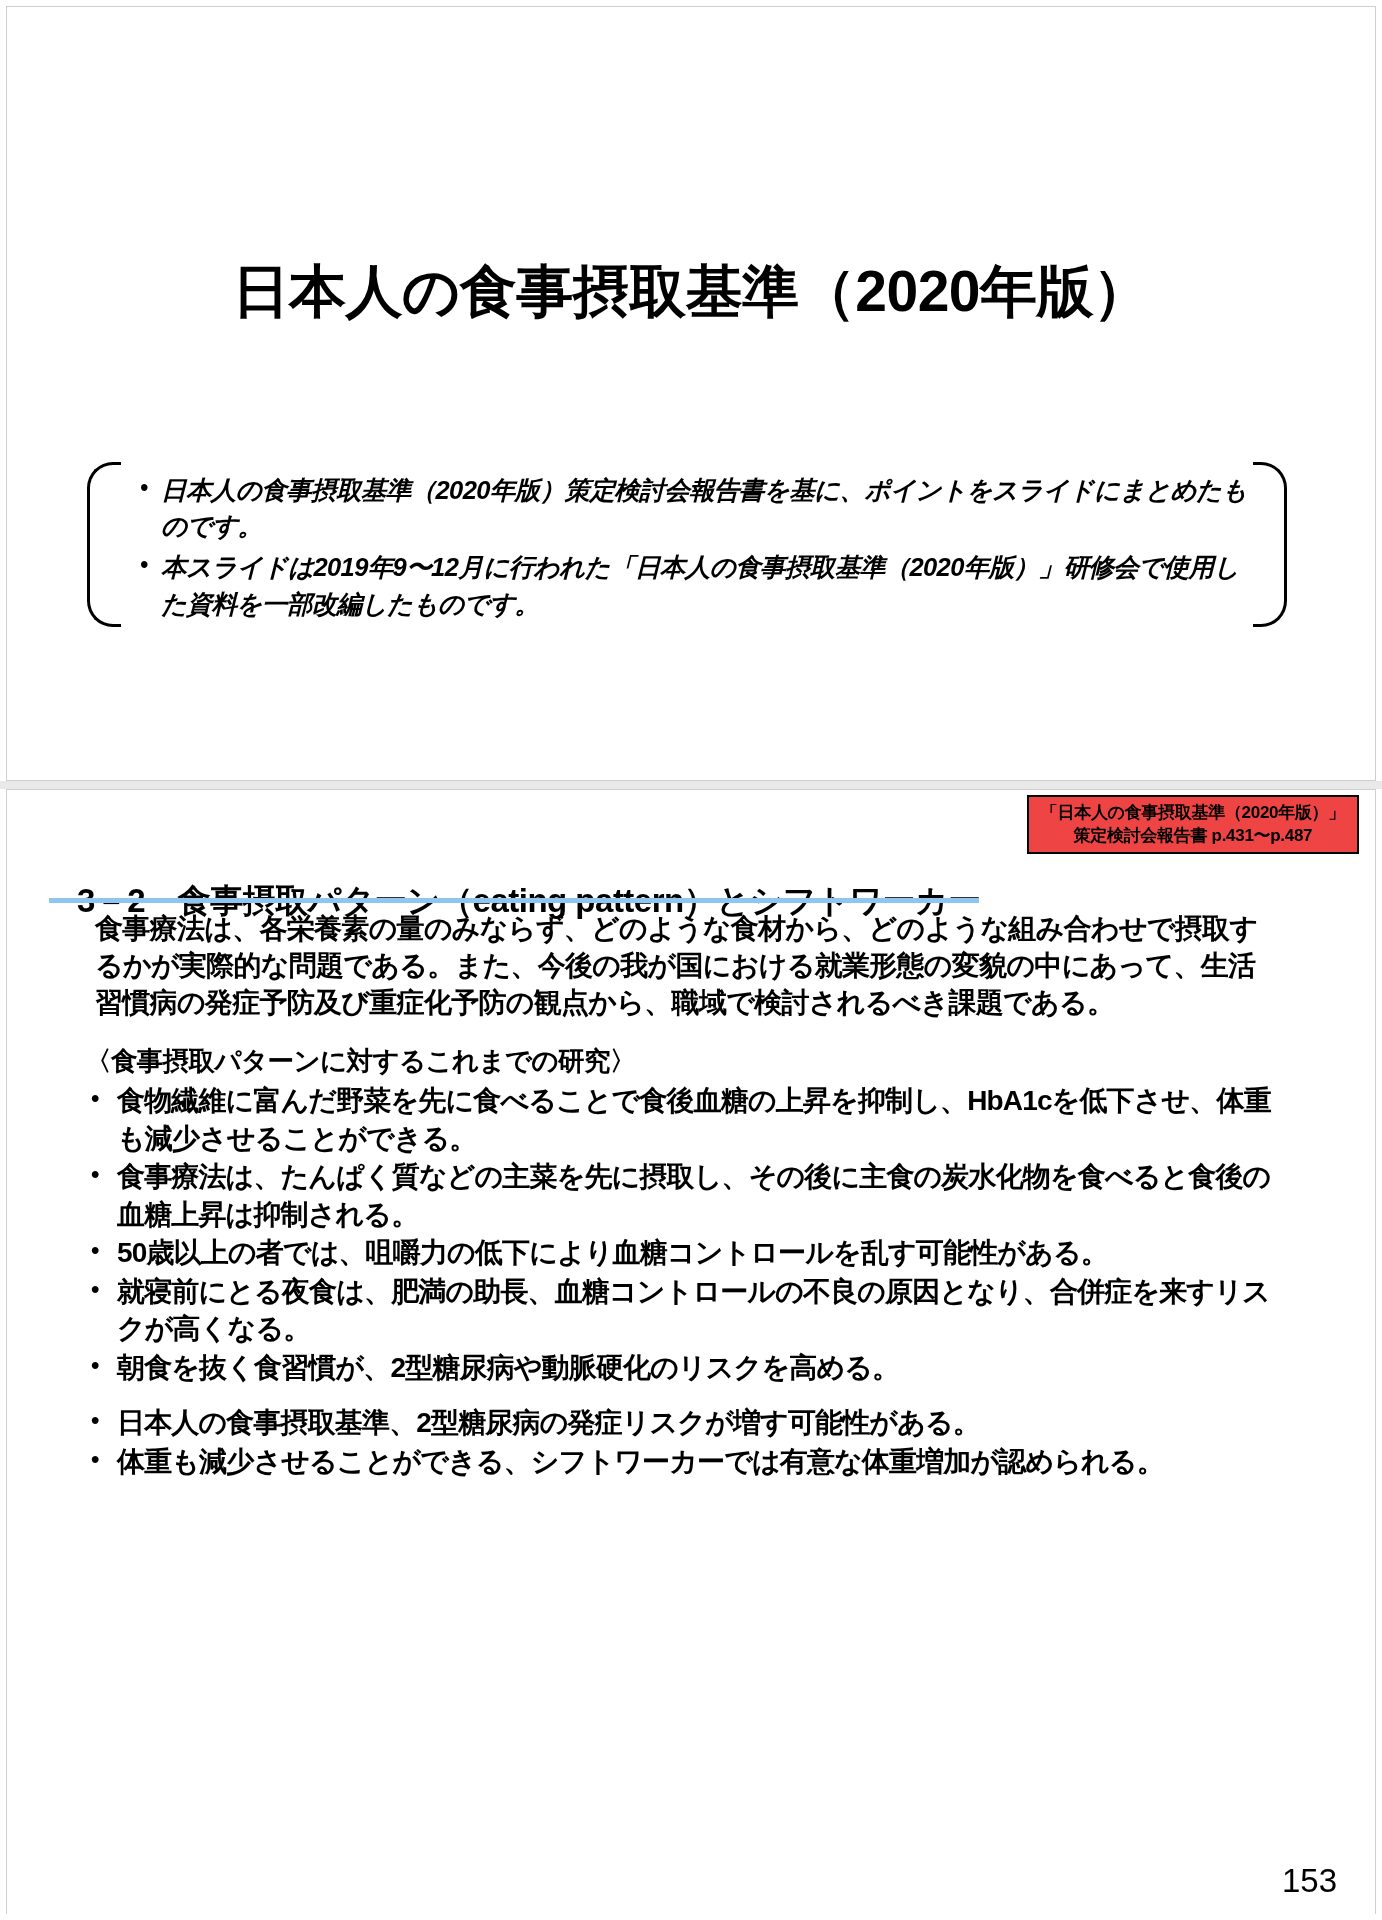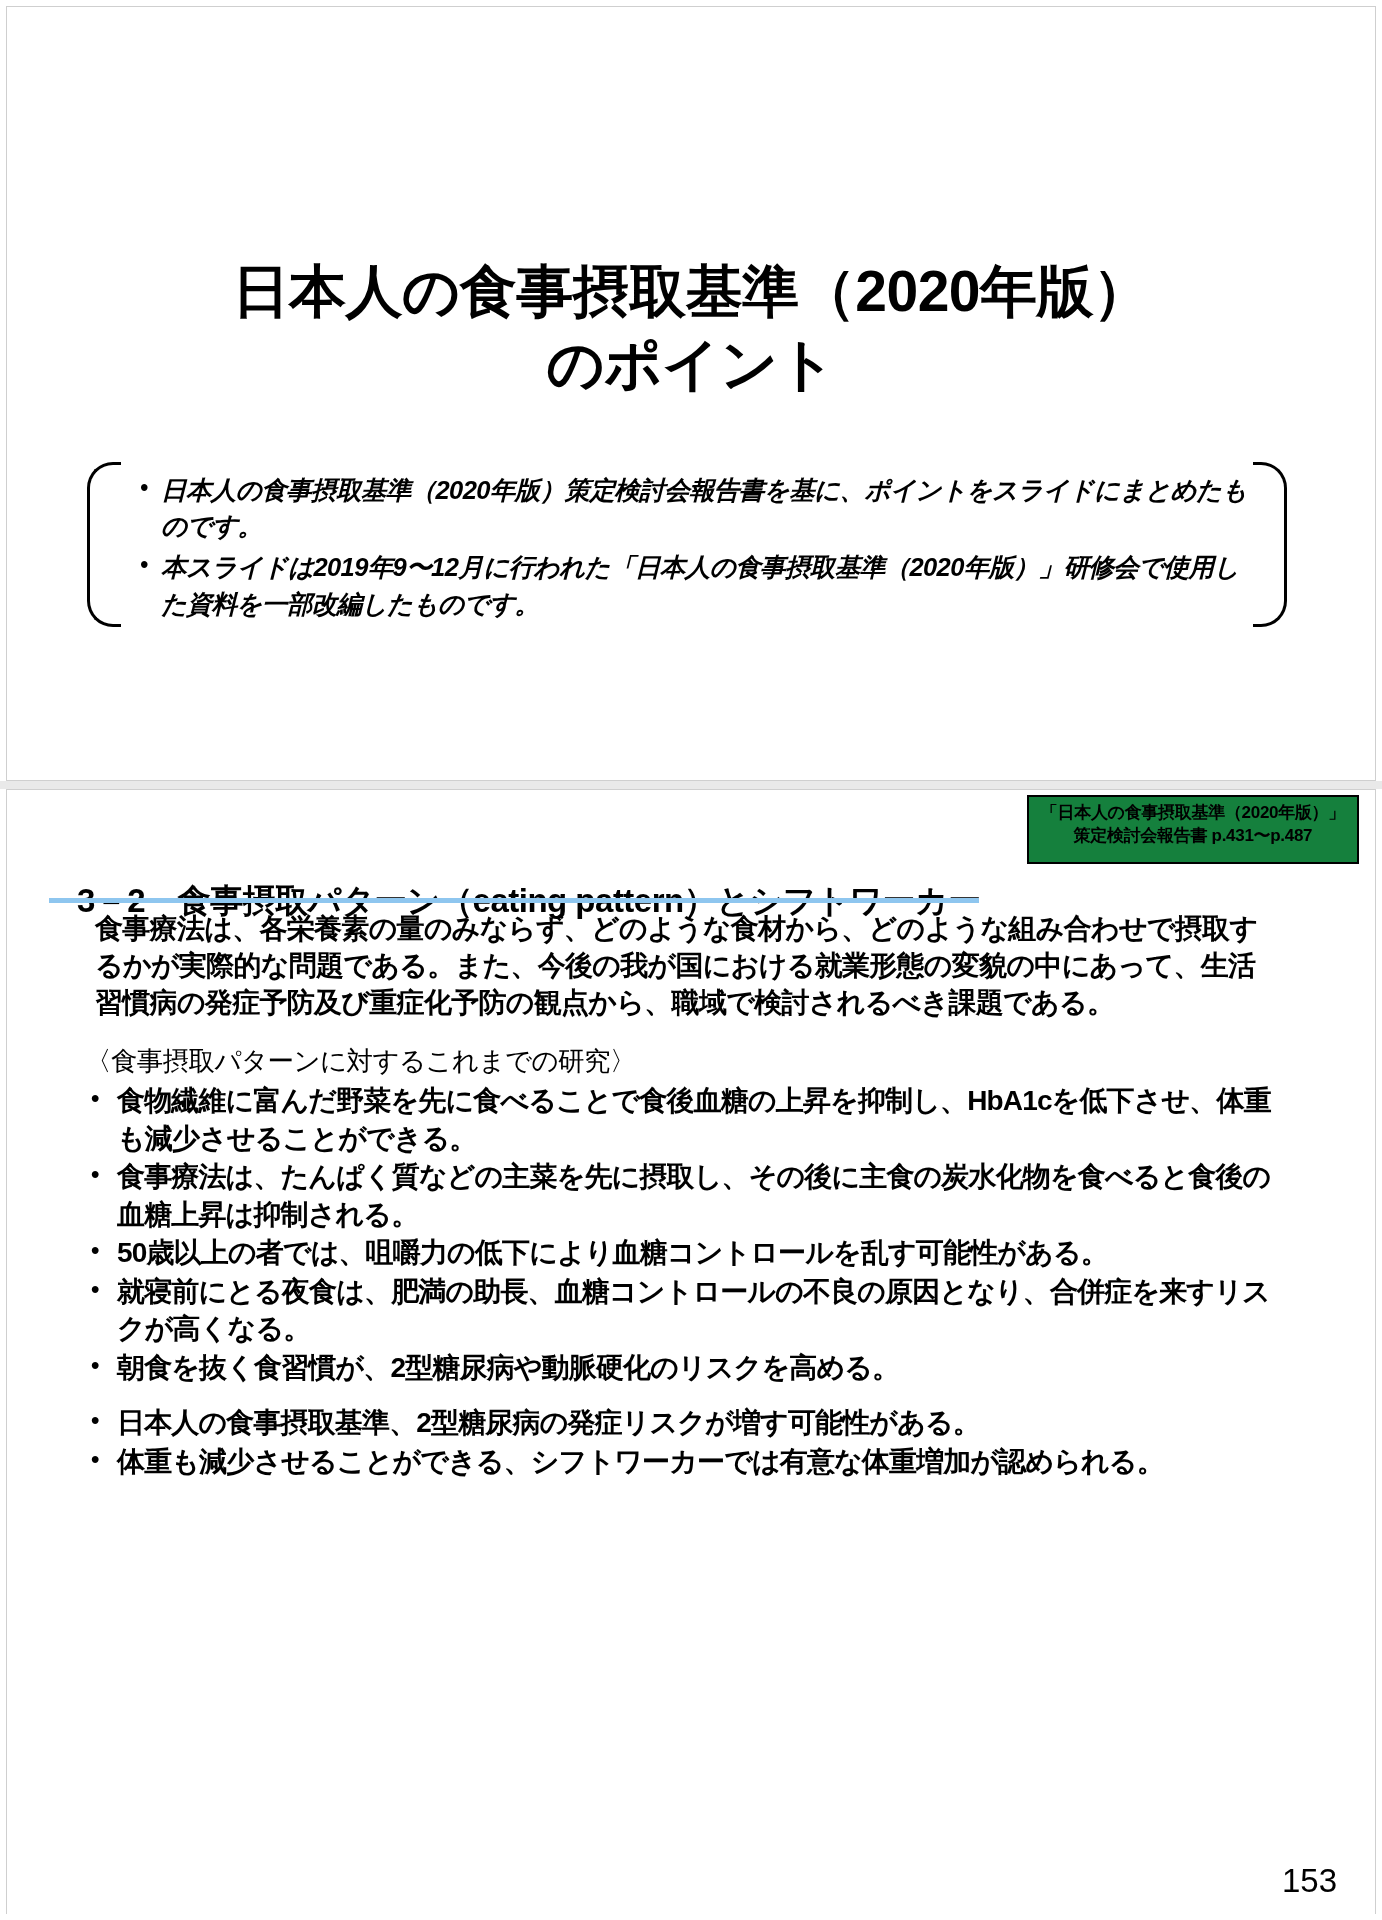--- a/index.html
+++ b/index.html
@@ -124,27 +124,27 @@
     width: 1382px;
     height: 8px;
     background: #e9e9e9;
   }
 
   .citation-box {
     position: absolute;
     right: 16px;
     top: 5px;
     border: 2px solid #000000;
-    padding: 5px 12px 14px 12px;
+    padding: 5px 12px 4px 12px;
     text-align: center;
     font-size: 17px;
     font-weight: 700;
     line-height: 1.35;
     letter-spacing: -0.3px;
-    background: #15803d;
+    background: #ef4444;
   }
   .citation-line { display: block; white-space: nowrap; }
 
   .section-heading {
     position: absolute;
     left: 70px;
     top: 62px;
     font-size: 33px;
     font-weight: 700;
     letter-spacing: -0.5px;
@@ -171,21 +171,21 @@
     font-weight: 700;
     line-height: 1.33;
     letter-spacing: -0.7px;
     padding-left: 10px;
     text-indent: 0;
     margin: 0 4px 22px 0;
   }
 
   .subsection-heading {
     font-size: 26.5px;
-    font-weight: 400;
+    font-weight: 700;
     line-height: 1.3;
     letter-spacing: -0.6px;
     margin: 0 0 4px 0;
   }
 
   ul.bullet-list {
     list-style: none;
     margin: 0 0 18px 0;
     padding: 0;
   }
@@ -222,21 +222,20 @@
 </style>
 </head>
 <body>
 
 <div class="page">
 
   <section class="slide-one">
 
     <div class="title-block">
       <span class="title-line">日本人の食事摂取基準（2020年版）</span>
-      <span class="title-line">のポイント</span>
     </div>
 
     <div class="bracket-box">
       <div class="bracket-left"></div>
       <div class="bracket-right"></div>
 
       <div class="bracket-content">
         <div class="intro-bullet">
           <span class="bullet-dot">•</span>
           <span class="bullet-text">日本人の食事摂取基準（2020年版）策定検討会報告書を基に、ポイントをスライドにまとめたものです。</span>

